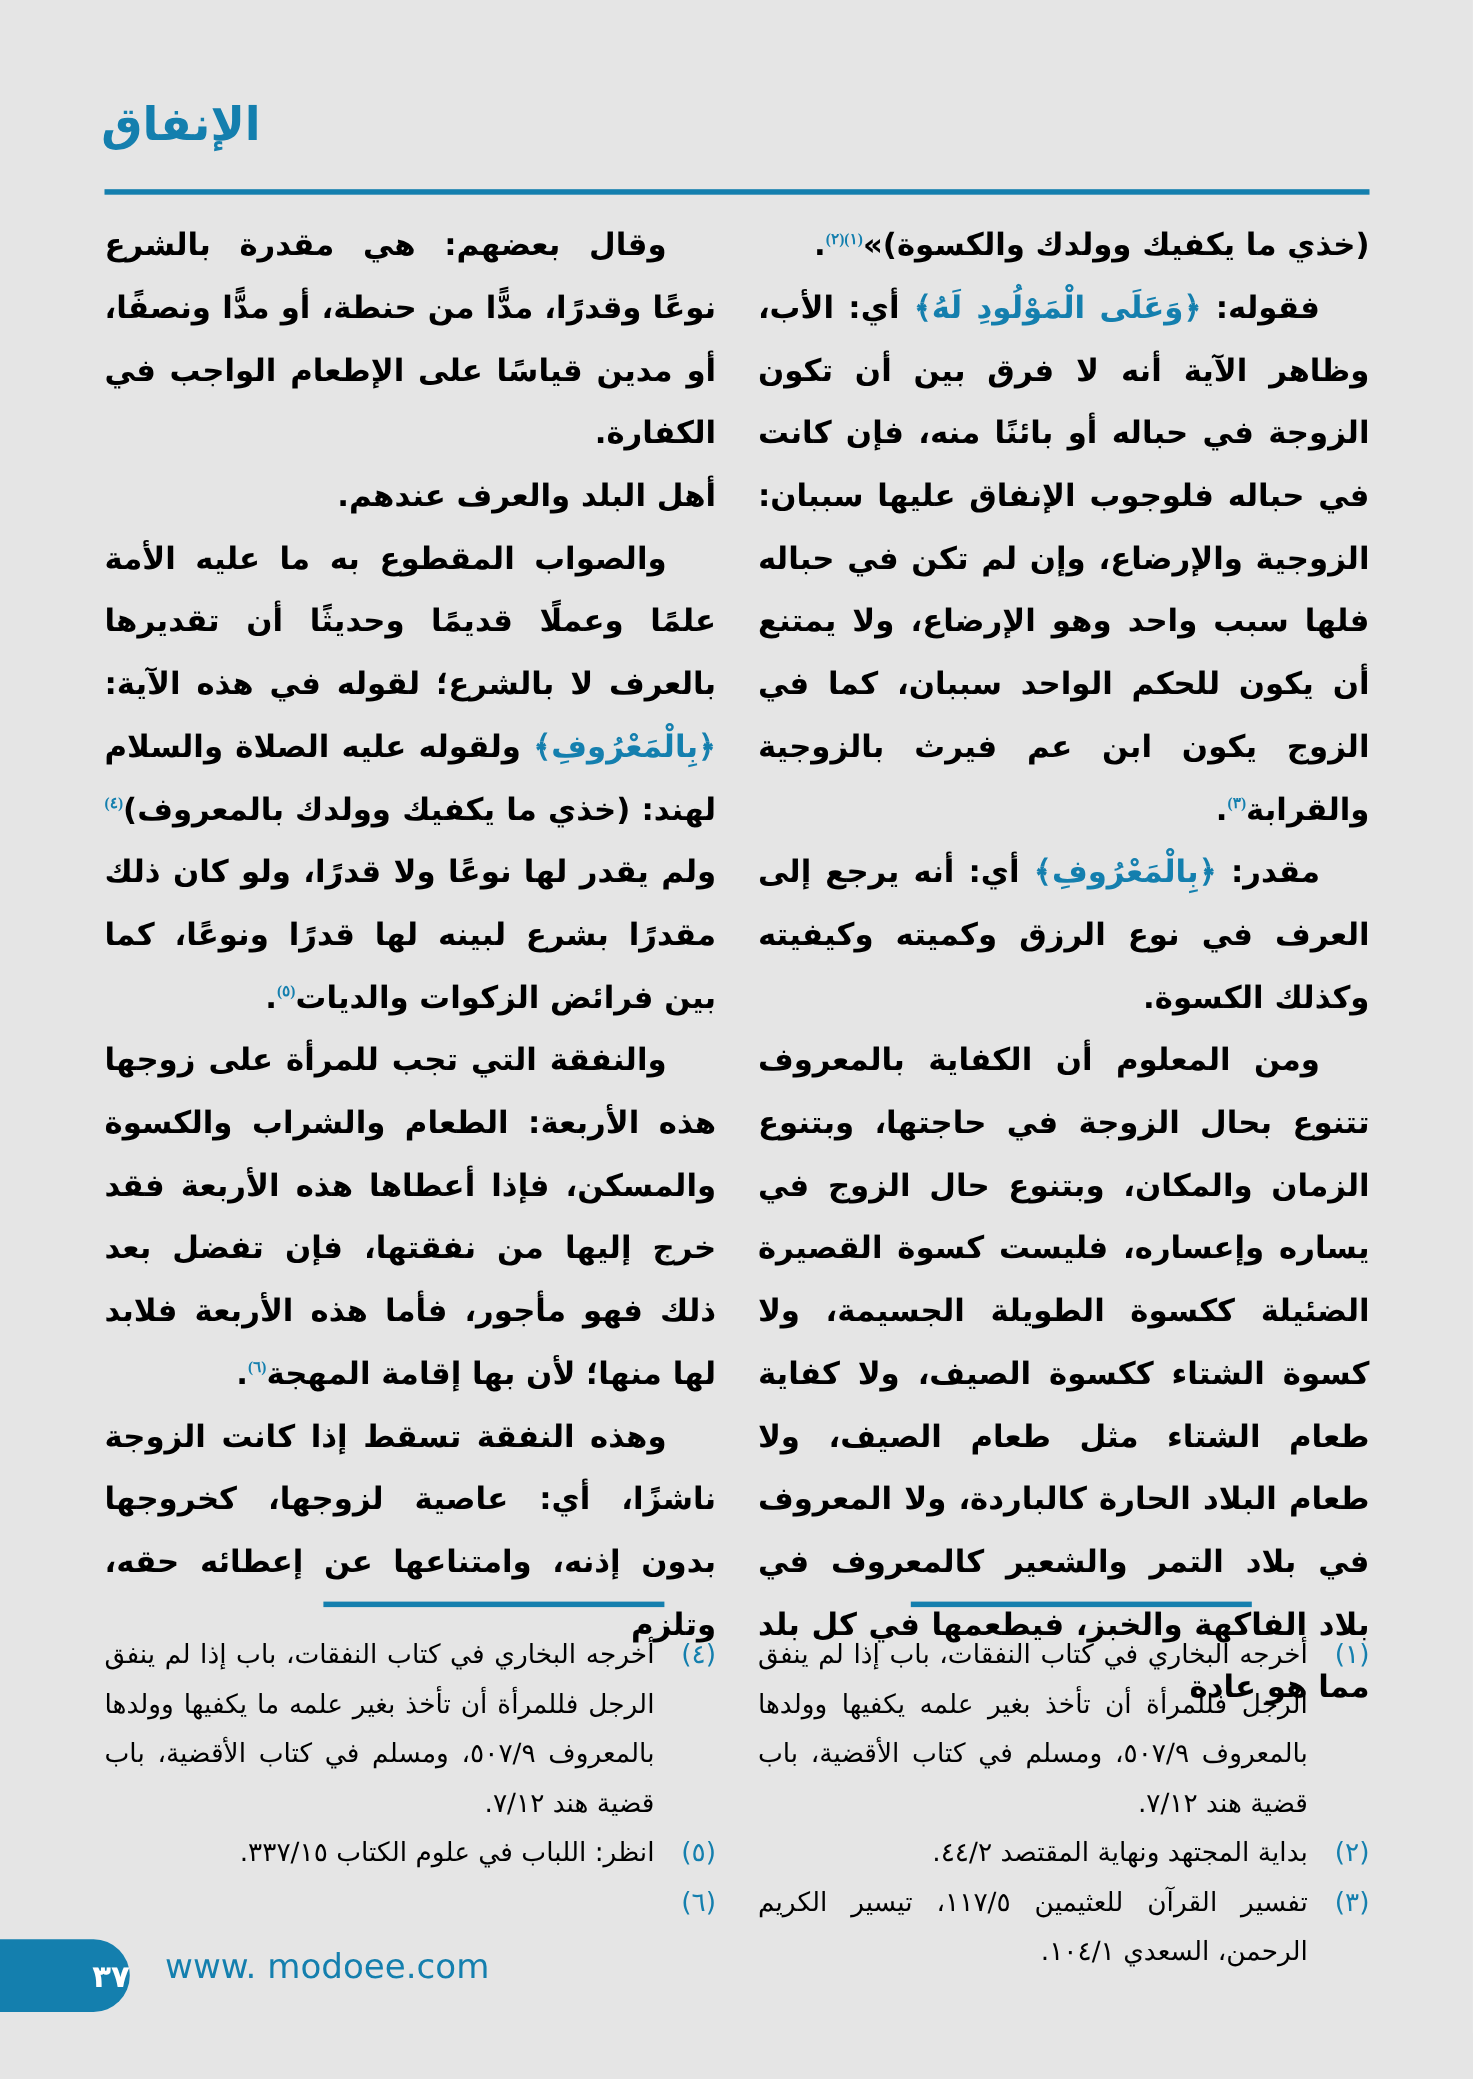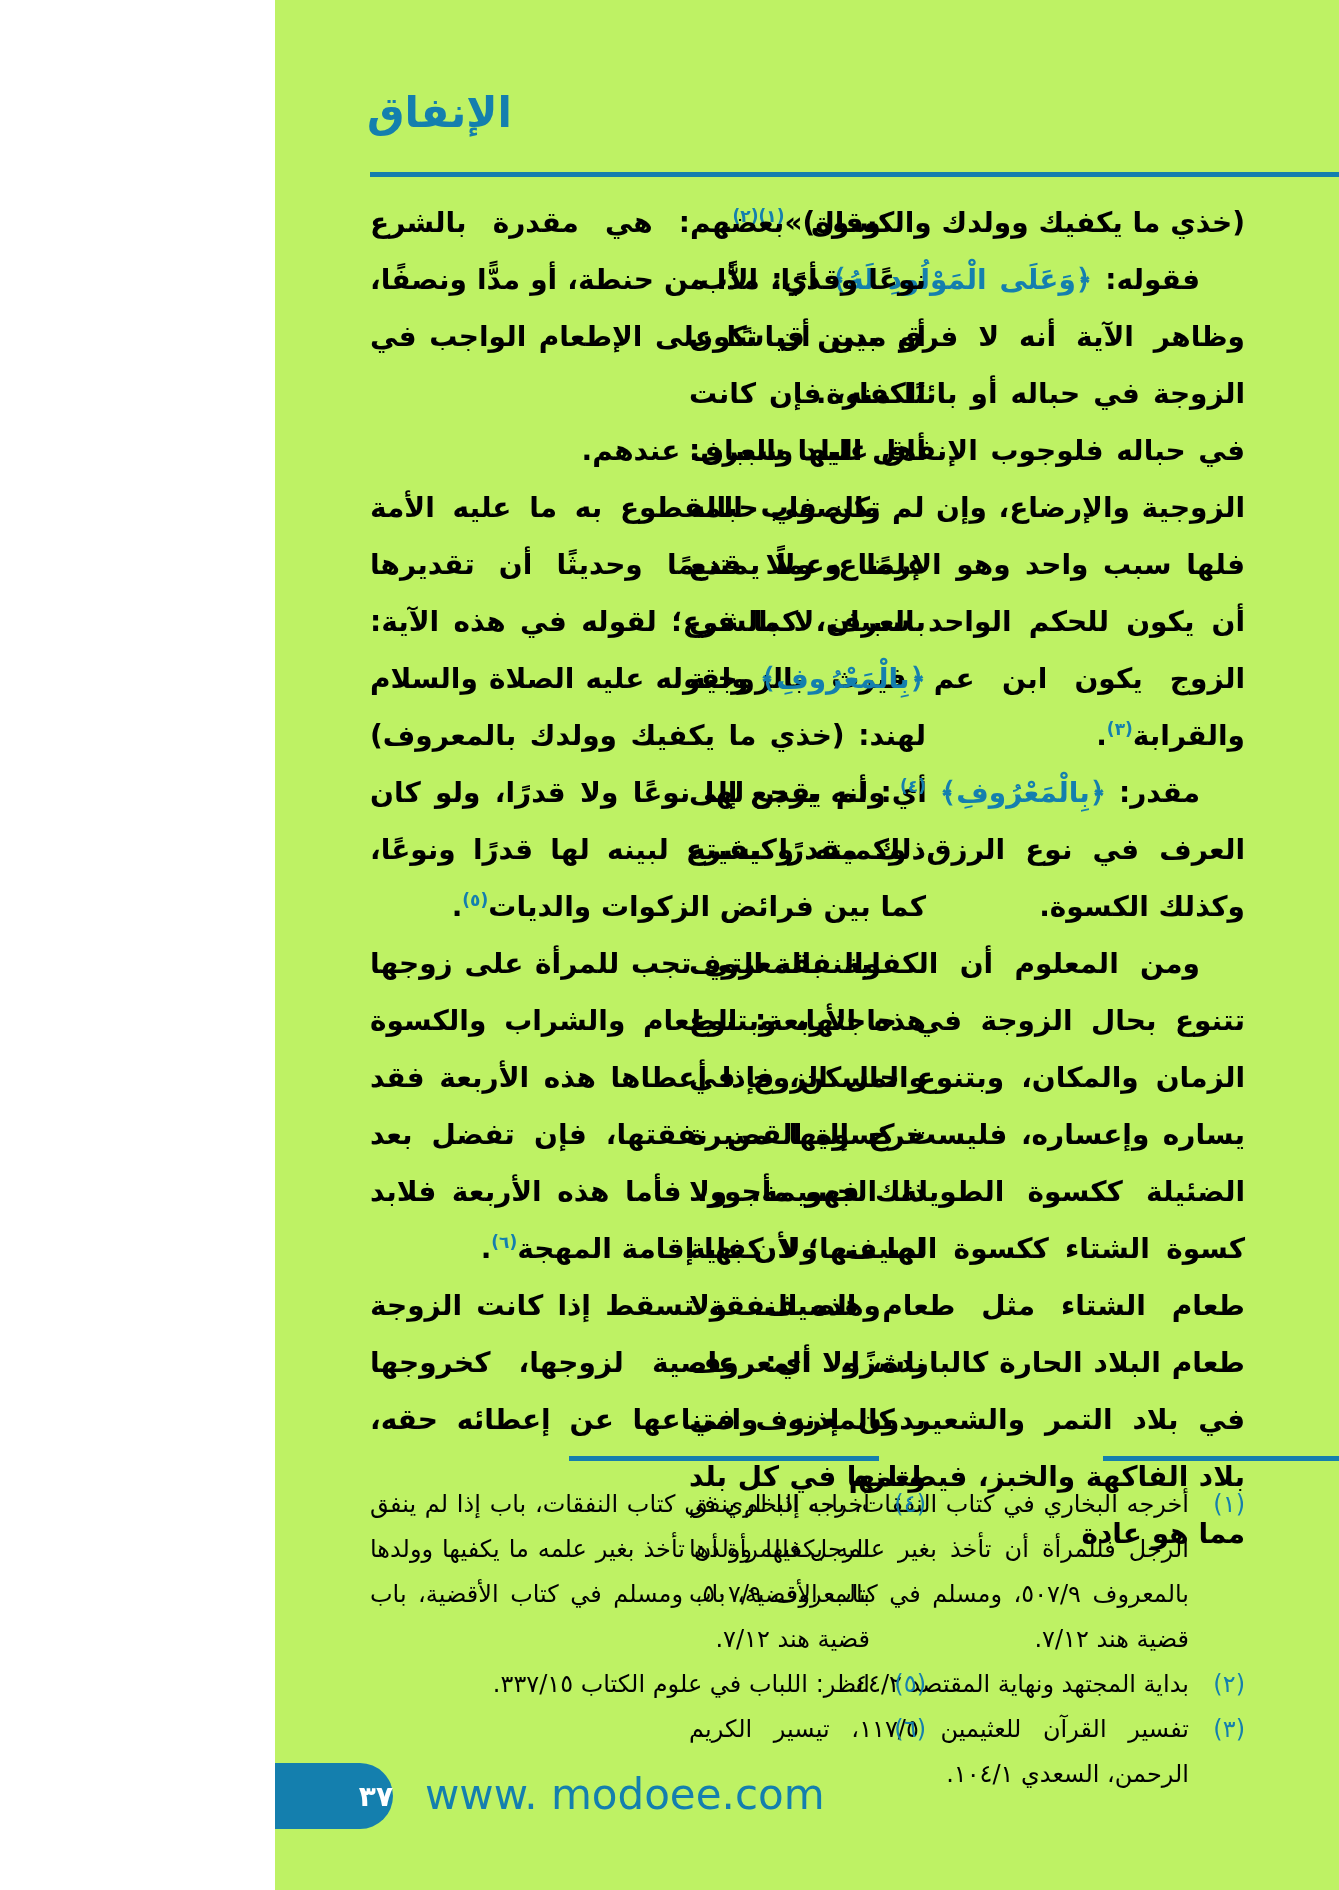--- a/index.html
+++ b/index.html
@@ -1,19 +1,19 @@
 <!DOCTYPE html>
 <html lang="ar" dir="rtl" style="--accent: #147fae;"><head>
 <meta charset="utf-8">
 <style>
   html,body{margin:0;padding:0;background:#ffffff;}
   #page{
     position:relative;
-    width:1064px;height:1890px;
-    background:#bef264;
+    width:1339px;height:1890px;
+    background:#e5e5e5;
     font-family:"DejaVu Sans",sans-serif;
     direction:rtl;
     overflow:hidden;
   }
   
   #page-title{
     position:absolute;left:92px;top:88px;
     font-size:42px;font-weight:700;
     color:var(--accent);
   }
@@ -32,22 +32,22 @@
     margin:0;
     font-size:28px;line-height:57px;font-weight:700;color:#000;
     text-align:justify;
   }
   .para.indented{text-indent:45px;}
   .quran{
     color:var(--accent);font-weight:700;
   }
   .fnref{
     color:var(--accent);
-    font-size:17px;font-weight:700;
-    vertical-align:super;line-height:0;
+    font-size:14px;font-weight:700;
+    vertical-align:super;line-height:0;font-family:Liberation Serif, serif;
   }
   
   .fn-rule{
     position:absolute;top:1456px;height:5px;width:310px;
     background:var(--accent);
   }
   #fn-rule-right{left:828px;}
   #fn-rule-left{left:294px;}
   
   .fn-block{
@@ -72,21 +72,21 @@
     border-radius:0 33px 33px 0;
     display:flex;align-items:center;justify-content:flex-start;
   }
   #page-number{
     color:#ffffff;font-size:28px;font-weight:700;
     padding-left:14px;
   }
   #site-url{
     position:absolute;left:150px;top:1770px;
     color:var(--accent);
-    font-size:42px;font-weight:400;
+    font-size:31px;font-weight:400;
     direction:ltr;
   }
 </style>
 </head>
 <body>
 
 <div id="page">
 
   <div id="page-title">الإنفاق</div>
   <div id="header-rule"></div>

